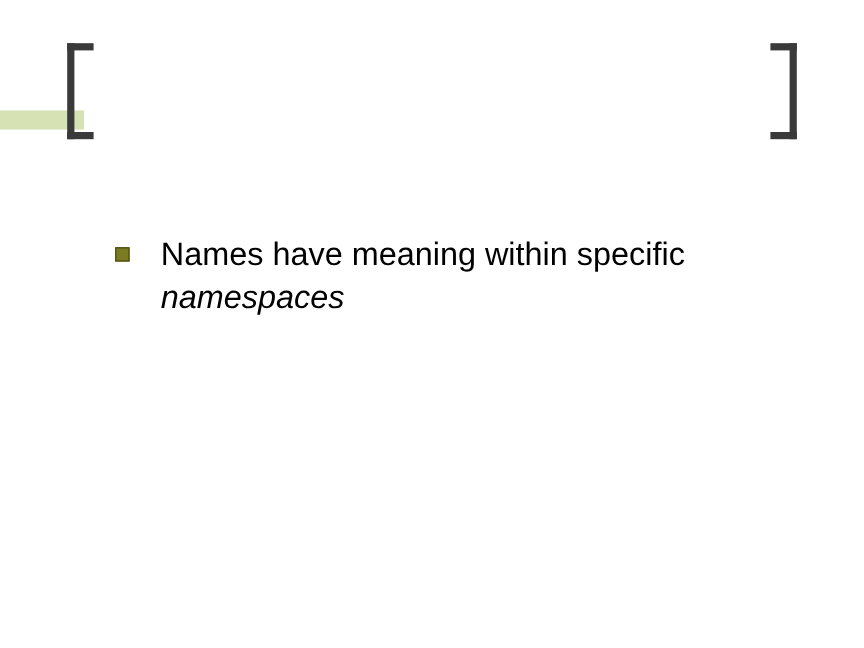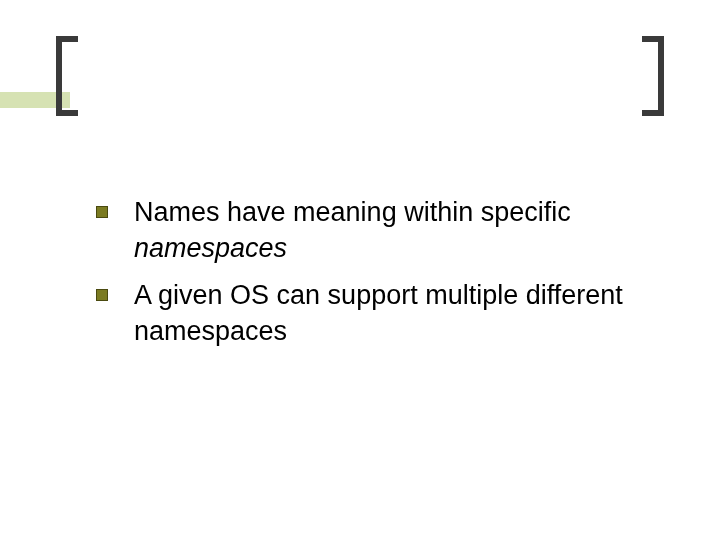--- a/index.html
+++ b/index.html
@@ -97,21 +97,15 @@
   <div class="body">
 
     <div class="item">
       <div class="bullet"></div>
       <div class="text">
         <span>Names have meaning within specific </span><span class="italic">namespaces</span>
       </div>
     </div>
 
 
-    <div class="item">
-      <div class="bullet"></div>
-      <div class="text">
-        <span>A given OS can support multiple different namespaces</span><span class="italic"></span>
-      </div>
-    </div>
 
   </div>
 </div>
 
 </body></html>

